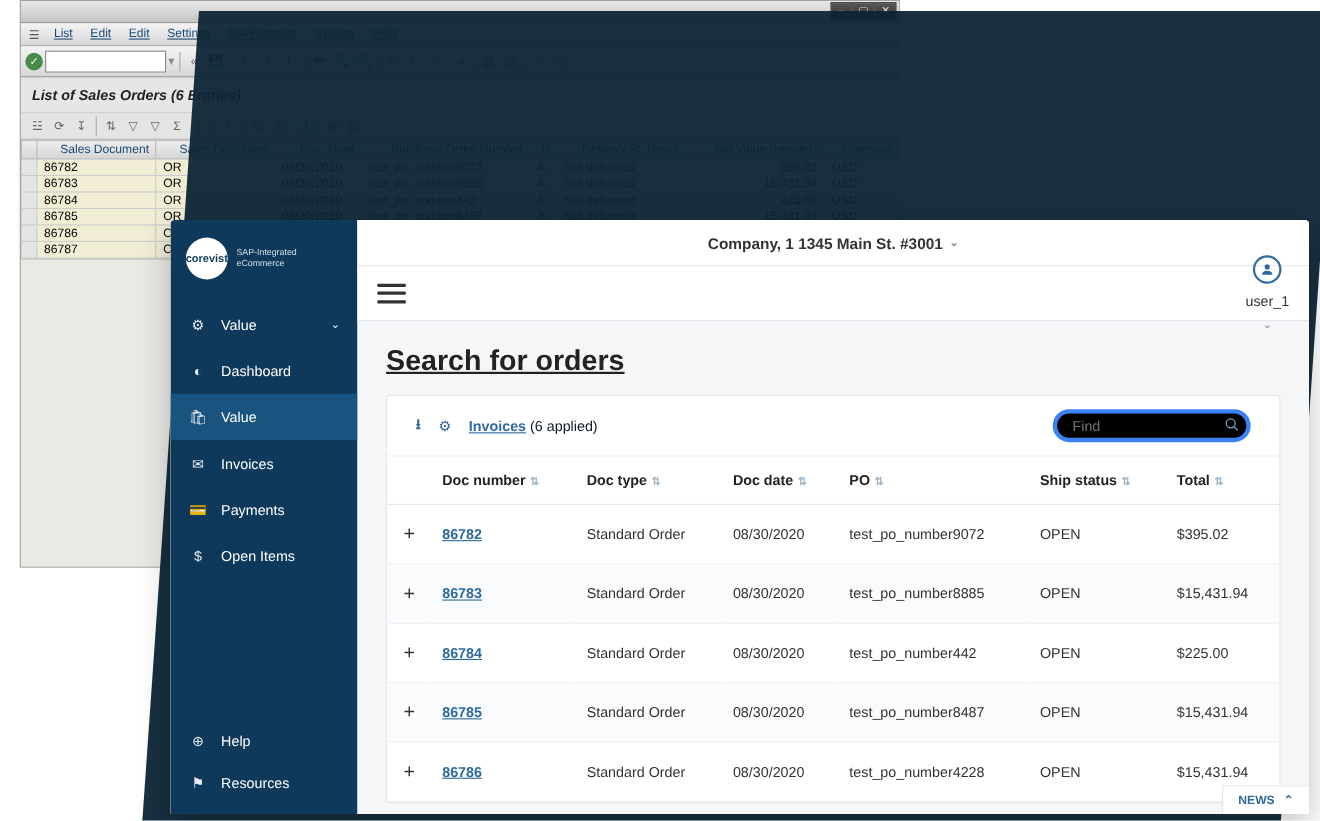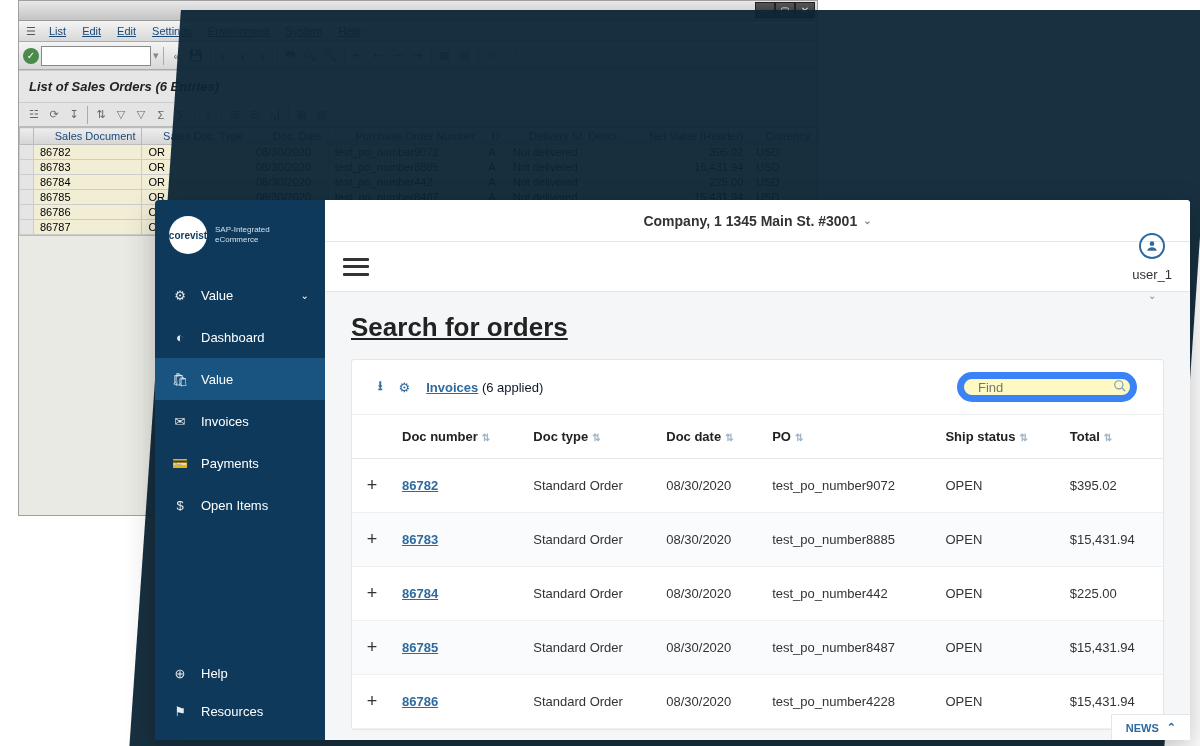--- a/index.html
+++ b/index.html
@@ -53,21 +53,21 @@
 .cv-user { margin-left: auto; display: flex; align-items: center; gap: 8px; color: #333; font-size: 13px; flex-direction: column; }
 .cv-avatar { width: 26px; height: 26px; border-radius: 50%; border: 2px solid #2d6aa0; display: flex; align-items: center; justify-content: center; color: #2d6aa0; }
 
 .cv-content { padding: 20px 26px; flex: 1; overflow: hidden; }
 .cv-title { font-size: 26px; font-weight: 700; color: #222; margin-bottom: 16px; text-decoration: underline; }
 .cv-panel { background: #fff; border: 1px solid #e3e6ea; border-radius: 3px; }
 .cv-filterbar { display: flex; align-items: center; padding: 12px 26px; border-bottom: 1px solid #eef0f2; gap: 16px; font-size: 13px; }
 .cv-filters-link { color: #2d6aa0; text-decoration: underline; font-weight: 600; }
 .cv-filters-count { color: #0f172a; }
 .cv-search { margin-left: auto; position: relative; }
-.cv-search input { width: 180px; height: 30px; border: 7px solid #3b82f6; border-radius: 15px; padding: 0 32px 0 14px; font-size: 13px; color: #666; background: #fef9c3; }
+.cv-search input { width: 180px; height: 30px; border: 4px solid #3b82f6; border-radius: 15px; padding: 0 32px 0 14px; font-size: 13px; color: #666; background: #000000; }
 .cv-search .mag { position: absolute; right: 10px; top: 7px; color: #7aa0bd; }
 
 .cv-table { width: 100%; font-size: 13px; border-collapse: collapse; }
 .cv-table thead th { text-align: left; padding: 14px 10px; font-weight: 600; color: #222; border-bottom: 1px solid #e3e6ea; white-space: nowrap; }
 .cv-table thead th .sort { color: #9fb6c9; font-size: 10px; margin-left: 4px; }
 .cv-table td { padding: 16px 10px; border-bottom: 1px solid #eef0f2; color: #333; white-space: nowrap; }
 .cv-table tbody tr:nth-child(even) td { background: #fafbfc; }
 .cv-expand { width: 24px; color: #9fb6c9; font-size: 18px; text-align: center; cursor: pointer; }
 .cv-doclink { color: #2d6aa0; text-decoration: underline; font-weight: 600; }
 

